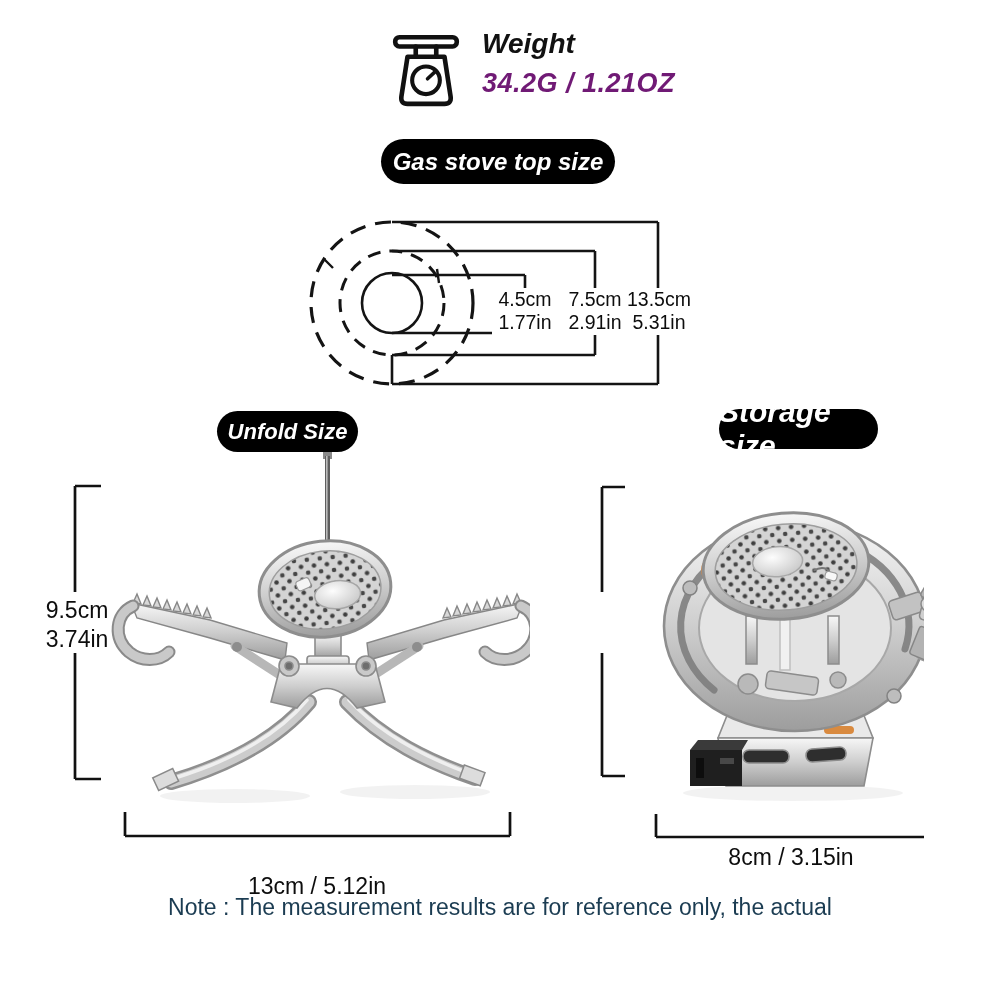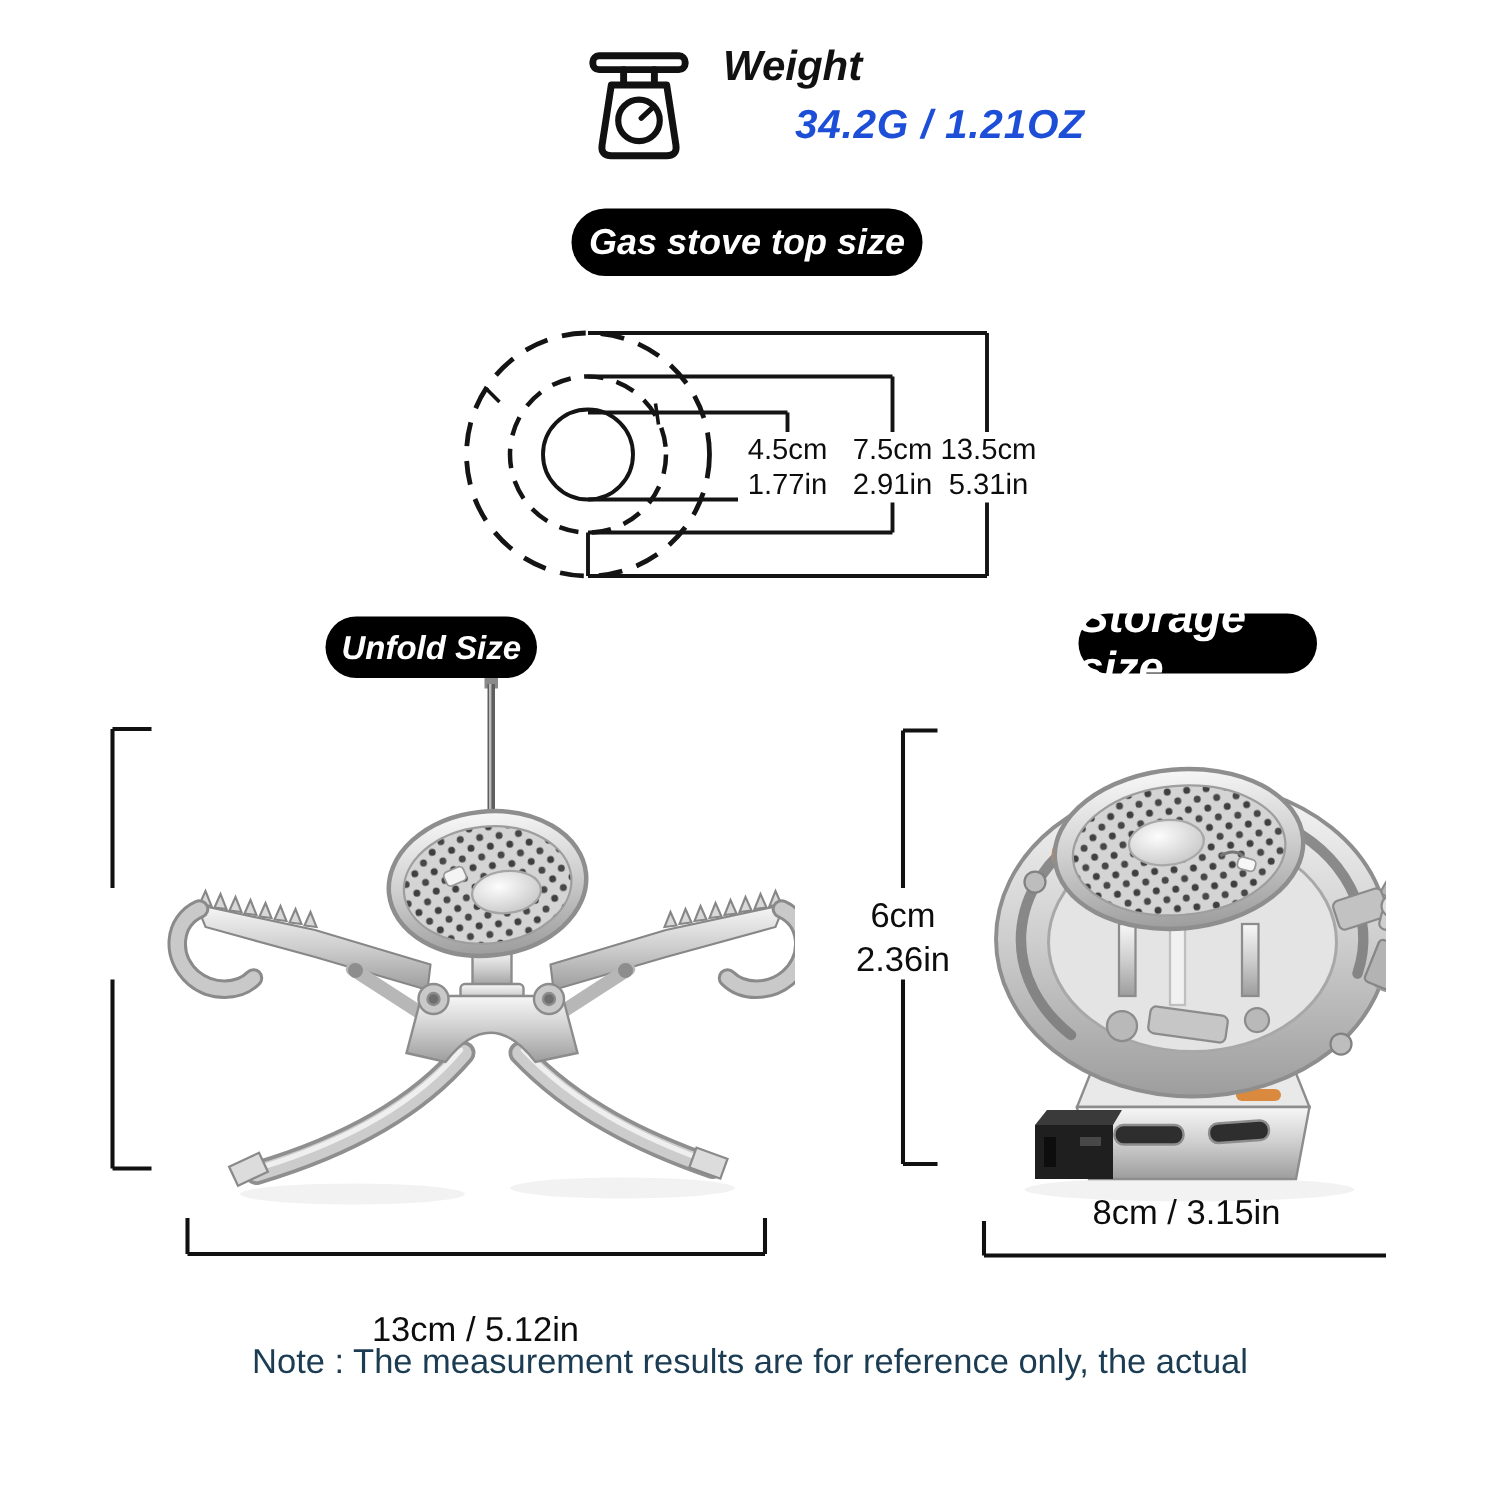--- a/index.html
+++ b/index.html
@@ -2,33 +2,33 @@
 <html><head>
 <meta charset="utf-8">
 <style>
   html,body{margin:0;padding:0;background:#ffffff;}
   .canvas{position:relative;width:924px;height:1000px;background:#ffffff;overflow:hidden;
           font-family:"Liberation Sans",sans-serif;color:#111;}
   .abs{position:absolute;}
   
   .weight-text{position:absolute;left:482px;top:30px;line-height:1.0;}
   .weight-label{font-size:28px;font-weight:bold;font-style:italic;color:#111;}
-  .weight-value{font-size:27px;font-weight:bold;font-style:italic;color:#1d4ed8;margin-top:12px;letter-spacing:.5px;margin-left:48px;}
+  .weight-value{font-size:27px;font-weight:bold;font-style:italic;color:#701a75;margin-top:12px;letter-spacing:.5px;}
   
   .pill{position:absolute;background:#000000;color:#fff;font-weight:bold;font-style:italic;
         display:flex;align-items:center;justify-content:center;border-radius:23px;}
   .pill-top{left:381px;top:139px;width:234px;height:45px;font-size:24px;}
   .pill-unfold{left:217px;top:411px;width:141px;height:41px;font-size:22px;border-radius:21px;text-align:right;}
   .pill-storage{left:719px;top:409px;width:159px;height:40px;font-size:30px;border-radius:20px;}
   
   .dim{position:absolute;text-align:center;font-size:23px;color:#0d0d0d;line-height:1.25;}
   .dim-left{left:17px;top:596px;width:120px;}
   .dim-right{left:542px;top:596px;width:120px;}
   .dim-bottom-l{left:167px;top:872px;width:300px;}
-  .dim-bottom-r{left:641px;top:794px;width:300px;}
+  .dim-bottom-r{left:641px;top:843px;width:300px;}
   
   .note{position:absolute;left:0;top:892px;width:1000px;text-align:center;
         color:#1b3c52;font-size:23px;line-height:1.35;}
   svg text{font-family:"Liberation Sans",sans-serif;}
 </style>
 </head>
 <body>
 
 <div class="canvas">
 
@@ -231,23 +231,23 @@
       <path d="M75,486 H101 M75,486 V592 M75,653 V779 M75,779 H101"></path>
 
       <path d="M125,812 V836 M125,836 H510 M510,836 V812"></path>
 
       <path d="M602,487 H625 M602,487 V592 M602,653 V776 M602,776 H625"></path>
 
       <path d="M656,814 V837 M656,837 H927 M927,837 V814"></path>
     </g>
   </svg>
 
-  <div class="dim dim-right">
-    <div>6cm</div>
-    <div>2.36in</div>
+  <div class="dim dim-left">
+    <div>9.5cm</div>
+    <div>3.74in</div>
   </div>
   <div class="dim dim-bottom-l">13cm / 5.12in</div>
   <div class="dim dim-bottom-r">8cm / 3.15in</div>
 
   <div class="note">
     <div>Note : The measurement results are for reference only, the actual</div>
   </div>
 
 </div>
 

